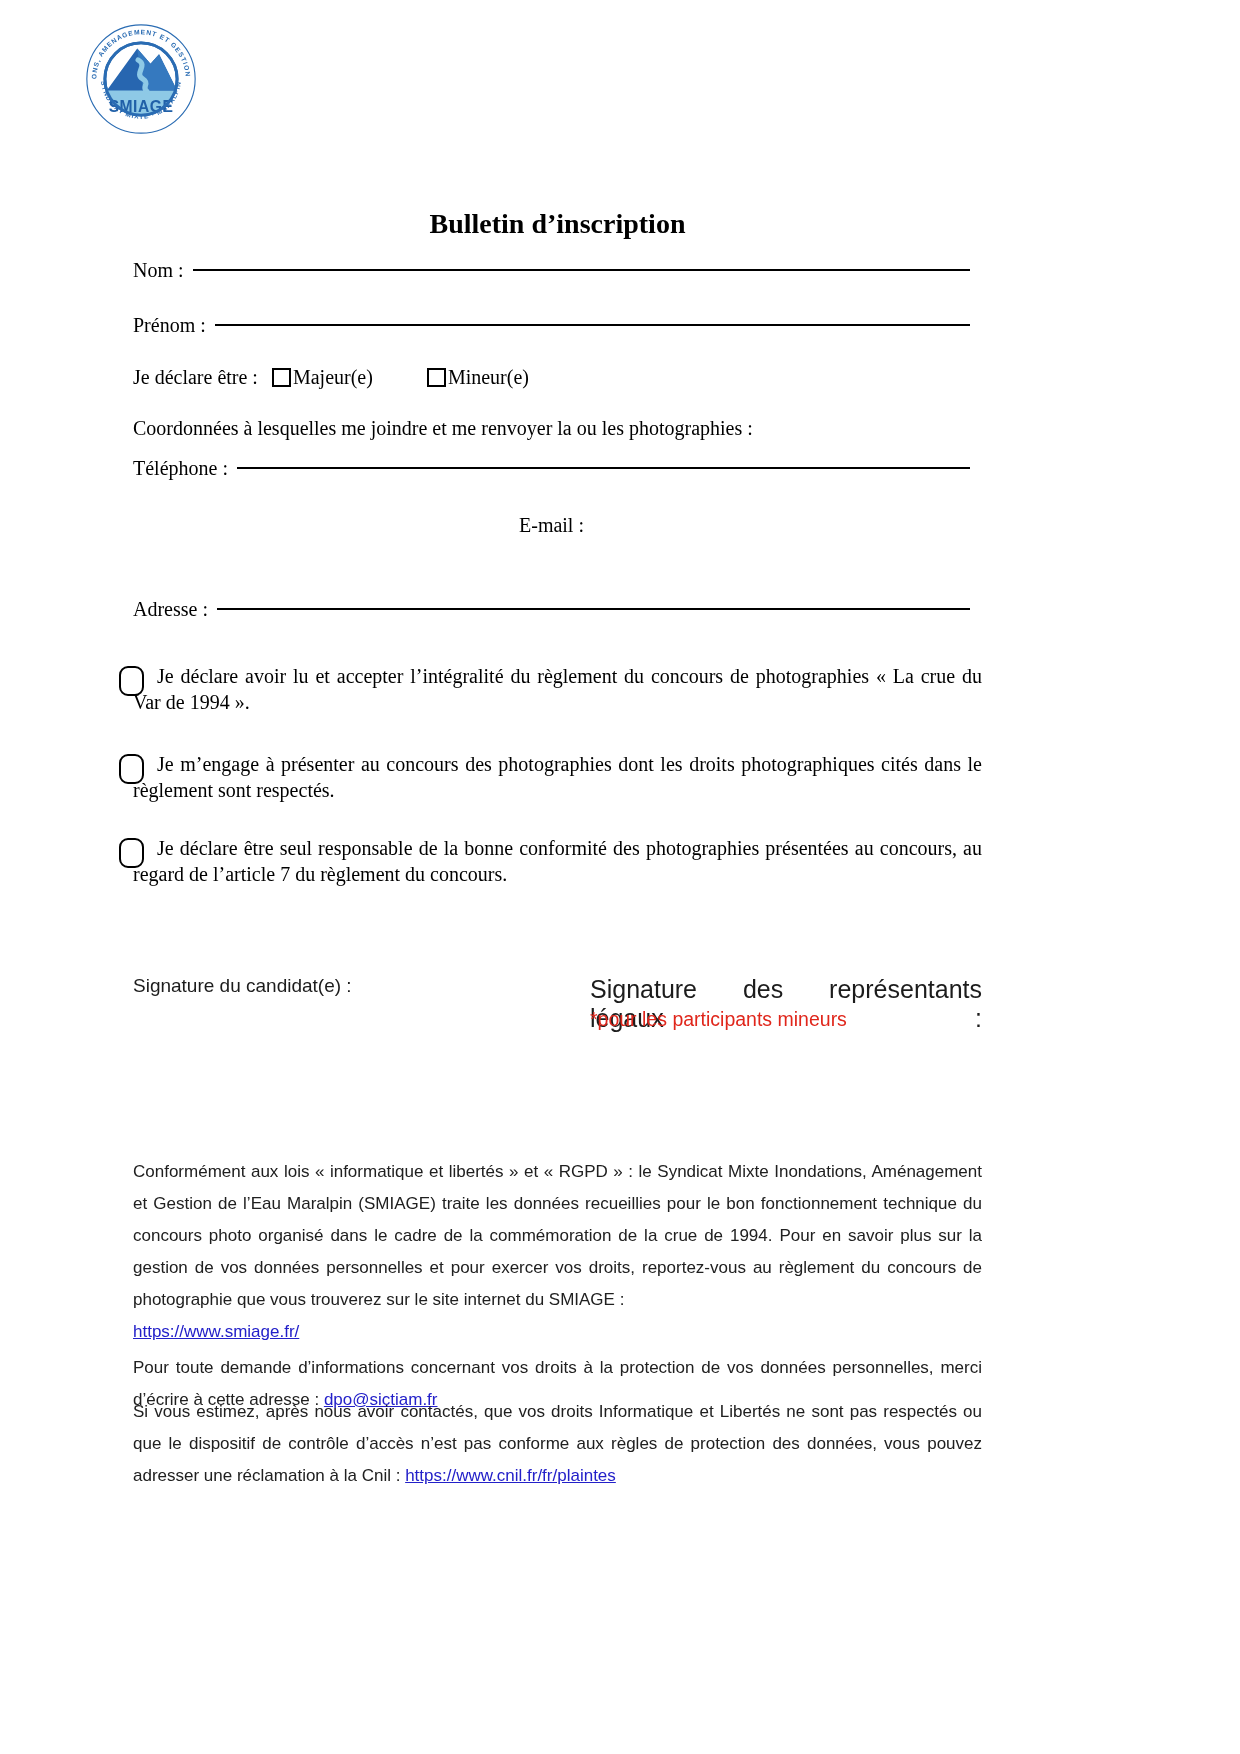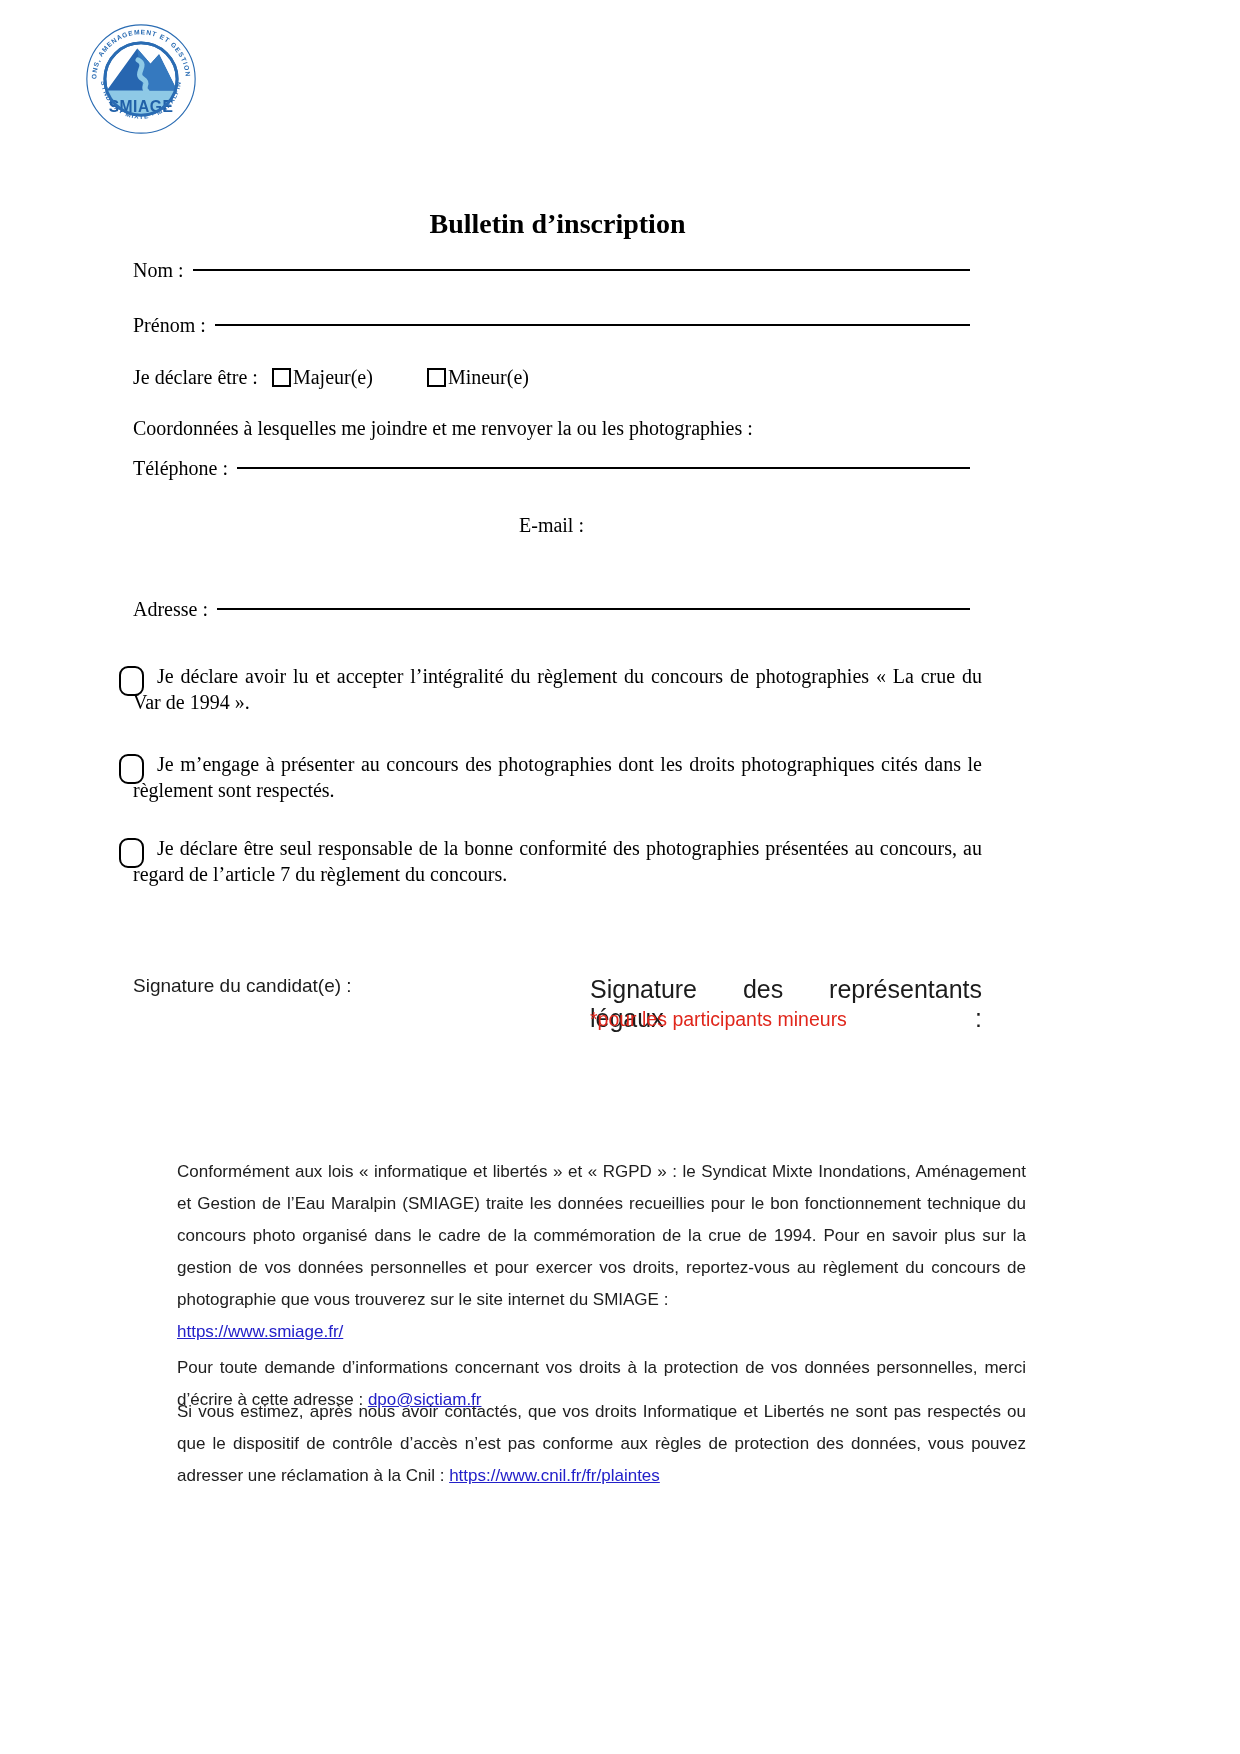--- a/index.html
+++ b/index.html
@@ -52,21 +52,21 @@
   .sig-left{position:absolute;left:133px;top:975px;font-size:19px;}
   .sig-right{
     position:absolute;left:590px;top:975px;width:392px;font-size:25px;
     text-align:justify;text-align-last:justify;
   }
   .sig-note{position:absolute;left:590px;top:1008px;font-size:19.5px;color:#e0261b;}
   
   .legal{
     position:absolute;left:133px;width:849px;
     font-family:"Liberation Sans",sans-serif;font-size:17px;line-height:32px;
-    color:#202020;text-align:justify;margin-left:44px;
+    color:#202020;text-align:justify;
   }
   .lp1{top:1156px;}
   .lp2{top:1352px;}
   .lp3{top:1396px;}
   .legal a{color:#2320c9;text-decoration:underline;cursor:pointer;}
 </style>
 </head>
 <body>
 
 <div class="page">

